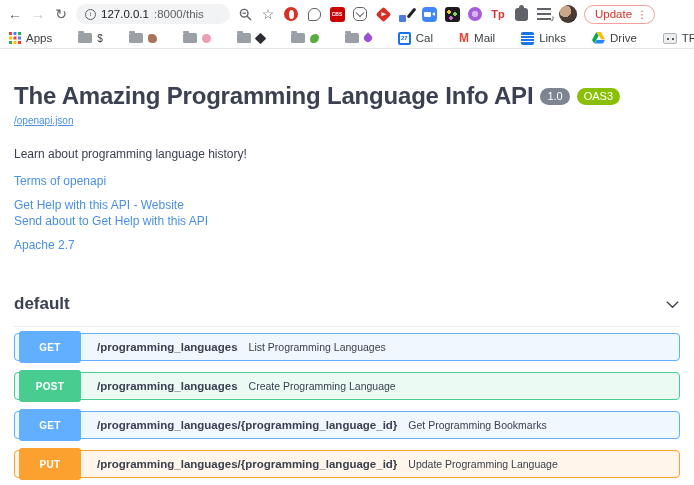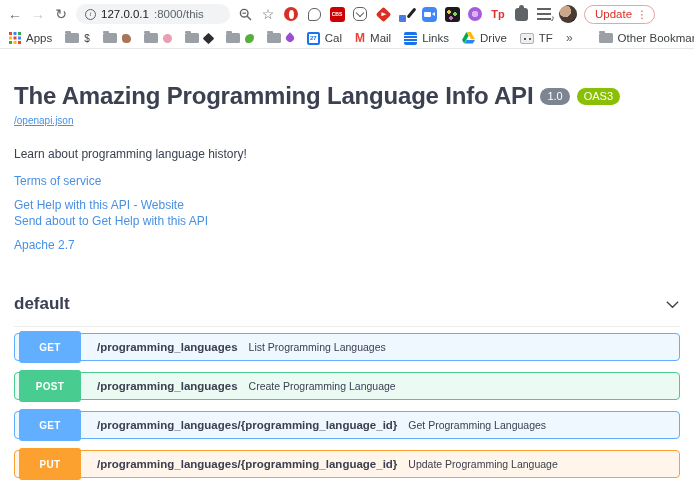--- a/index.html
+++ b/index.html
@@ -57,21 +57,21 @@
               background:repeating-linear-gradient(#5f6368 0 1.6px, transparent 1.6px 5px);
               position:relative; }
   .playlist .note-glyph { position:absolute; right:-4px; bottom:-3px; font-size:9px; color:#3c4043; }
   .avatar { width:18px; height:18px; border-radius:50%;
             background:radial-gradient(circle at 35% 35%, #caa68a 0 35%, #4a3a33 36% 70%, #1d1a18 71%); }
   .update-btn { height:19px; border:1.5px solid #f2a099; border-radius:10px; display:flex; align-items:center;
                 gap:5px; padding:0 7px 0 10px; color:#d93025; font-size:11.5px; background:#fff; }
   .update-dots { font-size:10px; color:#d93025; }
 
   
-  .bookmarks { height:21px; display:flex; align-items:center; padding:0 9px; gap:13px;
+  .bookmarks { height:21px; display:flex; align-items:center; padding:0 9px; gap:26px;
                font-size:11.5px; color:#3c4043; border-bottom:1px solid #e4e6e9; background:#fff; }
   .bm { display:flex; align-items:center; gap:5px; white-space:nowrap; }
   .folder { width:14px; height:10px; background:#9aa0a6; border-radius:1.5px; position:relative; flex:none; }
   .folder::before { content:""; position:absolute; top:-2px; left:0; width:6px; height:2px;
                     background:#9aa0a6; border-radius:1px 1px 0 0; }
   .emoji-dot { width:9px; height:9px; border-radius:50%; flex:none; }
   .e-dollar { font-size:10px; color:#3c4043; }
   .e-horse  { background:#a9745c; border-radius:40% 60% 50% 50%; }
   .e-brain  { background:#eb9db4; }
   .e-cap    { background:#2d2d33; border-radius:1px; transform:rotate(45deg) scale(.9); }
@@ -268,21 +268,21 @@
 
   <div class="title-row">
     <span class="api-title">The Amazing Programming Language Info API</span>
     <span class="badge ver">1.0</span>
     <span class="badge oas">OAS3</span>
   </div>
   <a class="spec-link" href="#">/openapi.json</a>
 
   <div class="api-desc">Learn about programming language history!</div>
 
-  <a class="swlink lnk-terms" href="#">Terms of service</a>
+  <a class="swlink lnk-terms" href="#">Terms of openapi</a>
   <a class="swlink lnk-site" href="#">Get Help with this API - Website</a>
   <a class="swlink lnk-mail" href="#">Send about to Get Help with this API</a>
   <a class="swlink lnk-lic" href="#">Apache 2.7</a>
 
   <div class="section-head">
     <span class="section-name">default</span>
     <svg class="chev" viewBox="0 0 16 16">
       <path d="M2 5l6 6 6-6" fill="none" stroke="#3b4151" stroke-width="1.4"></path>
     </svg>
   </div>
@@ -297,21 +297,21 @@
 
     <div class="op post">
       <span class="method">POST</span>
       <span class="op-path">/programming_languages</span>
       <span class="op-sum">Create Programming Language</span>
     </div>
 
     <div class="op get">
       <span class="method">GET</span>
       <span class="op-path">/programming_languages/{programming_language_id}</span>
-      <span class="op-sum">Get Programming Languages</span>
+      <span class="op-sum">Get Programming Bookmarks</span>
     </div>
 
     <div class="op put">
       <span class="method">PUT</span>
       <span class="op-path">/programming_languages/{programming_language_id}</span>
       <span class="op-sum">Update Programming Language</span>
     </div>
 
   </div>
 </div>

